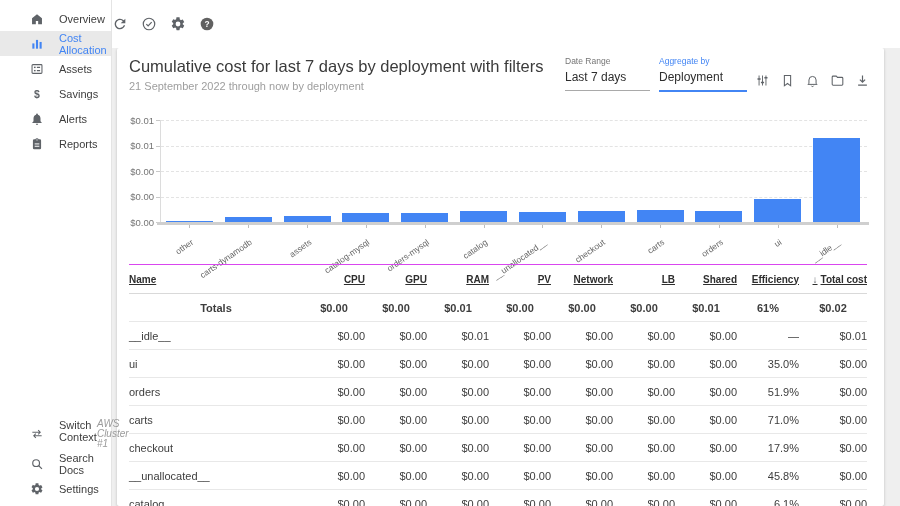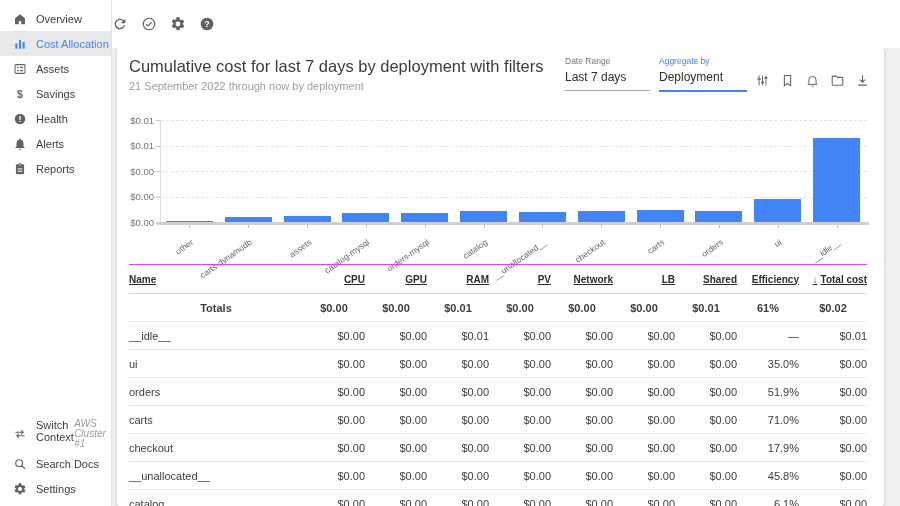--- a/index.html
+++ b/index.html
@@ -1,21 +1,21 @@
 <!DOCTYPE html>
 <html><head>
 <meta charset="utf-8">
 <style>
   html,body{margin:0;padding:0;}
   body{width:900px;height:506px;overflow:hidden;background:#fff;font-family:"Liberation Sans",sans-serif;position:relative;}
   svg{display:block;}
   
   .sidebar{position:absolute;left:0;top:0;width:112px;height:506px;background:#fff;border-right:1px solid #e4e4e4;box-sizing:border-box;z-index:3;}
   .nav{padding-top:6px;}
-  .side-item{height:25px;display:flex;align-items:center;gap:9px;padding-left:13px;font-size:11px;color:#3d3d3d;cursor:pointer;}
+  .side-item{height:25px;display:flex;align-items:center;gap:15px;padding-left:30px;font-size:11px;color:#3d3d3d;cursor:pointer;}
   .side-item .ic{width:14px;height:14px;flex:none;color:#5f6368;}
   .side-item.selected{background:#e9e9e9;color:#4285f4;}
   .side-item.selected .ic{color:#4285f4;}
   .side-footer{position:absolute;left:0;bottom:5px;width:100%;}
   .side-item.two-line{height:34px;}
   .lbl-wrap{display:flex;line-height:12px;}
   .sub{font-size:10px;color:#9b9b9b;line-height:10px;font-style:italic;}
   
   .topbar{position:absolute;left:112px;top:0;width:788px;height:48px;background:#fff;display:flex;align-items:center;z-index:2;}
   .crumb{padding-left:9px;font-size:11px;color:#757575;flex:1;white-space:nowrap;overflow:hidden;}
@@ -100,30 +100,20 @@
       <span class="ic">
         <svg viewBox="0 0 24 24" fill="currentColor">
             <text x="12" y="18" text-anchor="middle" font-size="18" font-weight="bold" font-family="Liberation Sans, sans-serif">$</text>
           </svg>
       </span>
       <span>Savings</span>
     </div>
     <div class="side-item">
       <span class="ic">
         <svg viewBox="0 0 24 24" fill="currentColor">
-            <circle cx="12" cy="12" r="9"></circle>
-            <rect x="10.9" y="6.6" width="2.2" height="6.8" fill="#fff"></rect>
-            <rect x="10.9" y="15.2" width="2.2" height="2.2" fill="#fff"></rect>
-          </svg>
-      </span>
-      <span>Health</span>
-    </div>
-    <div class="side-item">
-      <span class="ic">
-        <svg viewBox="0 0 24 24" fill="currentColor">
             <path d="M12 22a2 2 0 0 0 2-2h-4a2 2 0 0 0 2 2zm6-6v-5c0-3.1-1.6-5.6-4.5-6.3V4a1.5 1.5 0 0 0-3 0v.7C7.6 5.4 6 7.9 6 11v5l-2 2v1h16v-1z"></path>
           </svg>
       </span>
       <span>Alerts</span>
     </div>
     <div class="side-item">
       <span class="ic">
         <svg viewBox="0 0 24 24" fill="currentColor">
             <path d="M17 4h-2.2A2.8 2.8 0 0 0 12 2a2.8 2.8 0 0 0-2.8 2H7a2 2 0 0 0-2 2v13a2 2 0 0 0 2 2h10a2 2 0 0 0 2-2V6a2 2 0 0 0-2-2zm-5 0a1 1 0 1 1 0 2 1 1 0 0 1 0-2z"></path>
             <rect x="8" y="11" width="8" height="1.7" fill="#fff"></rect>

